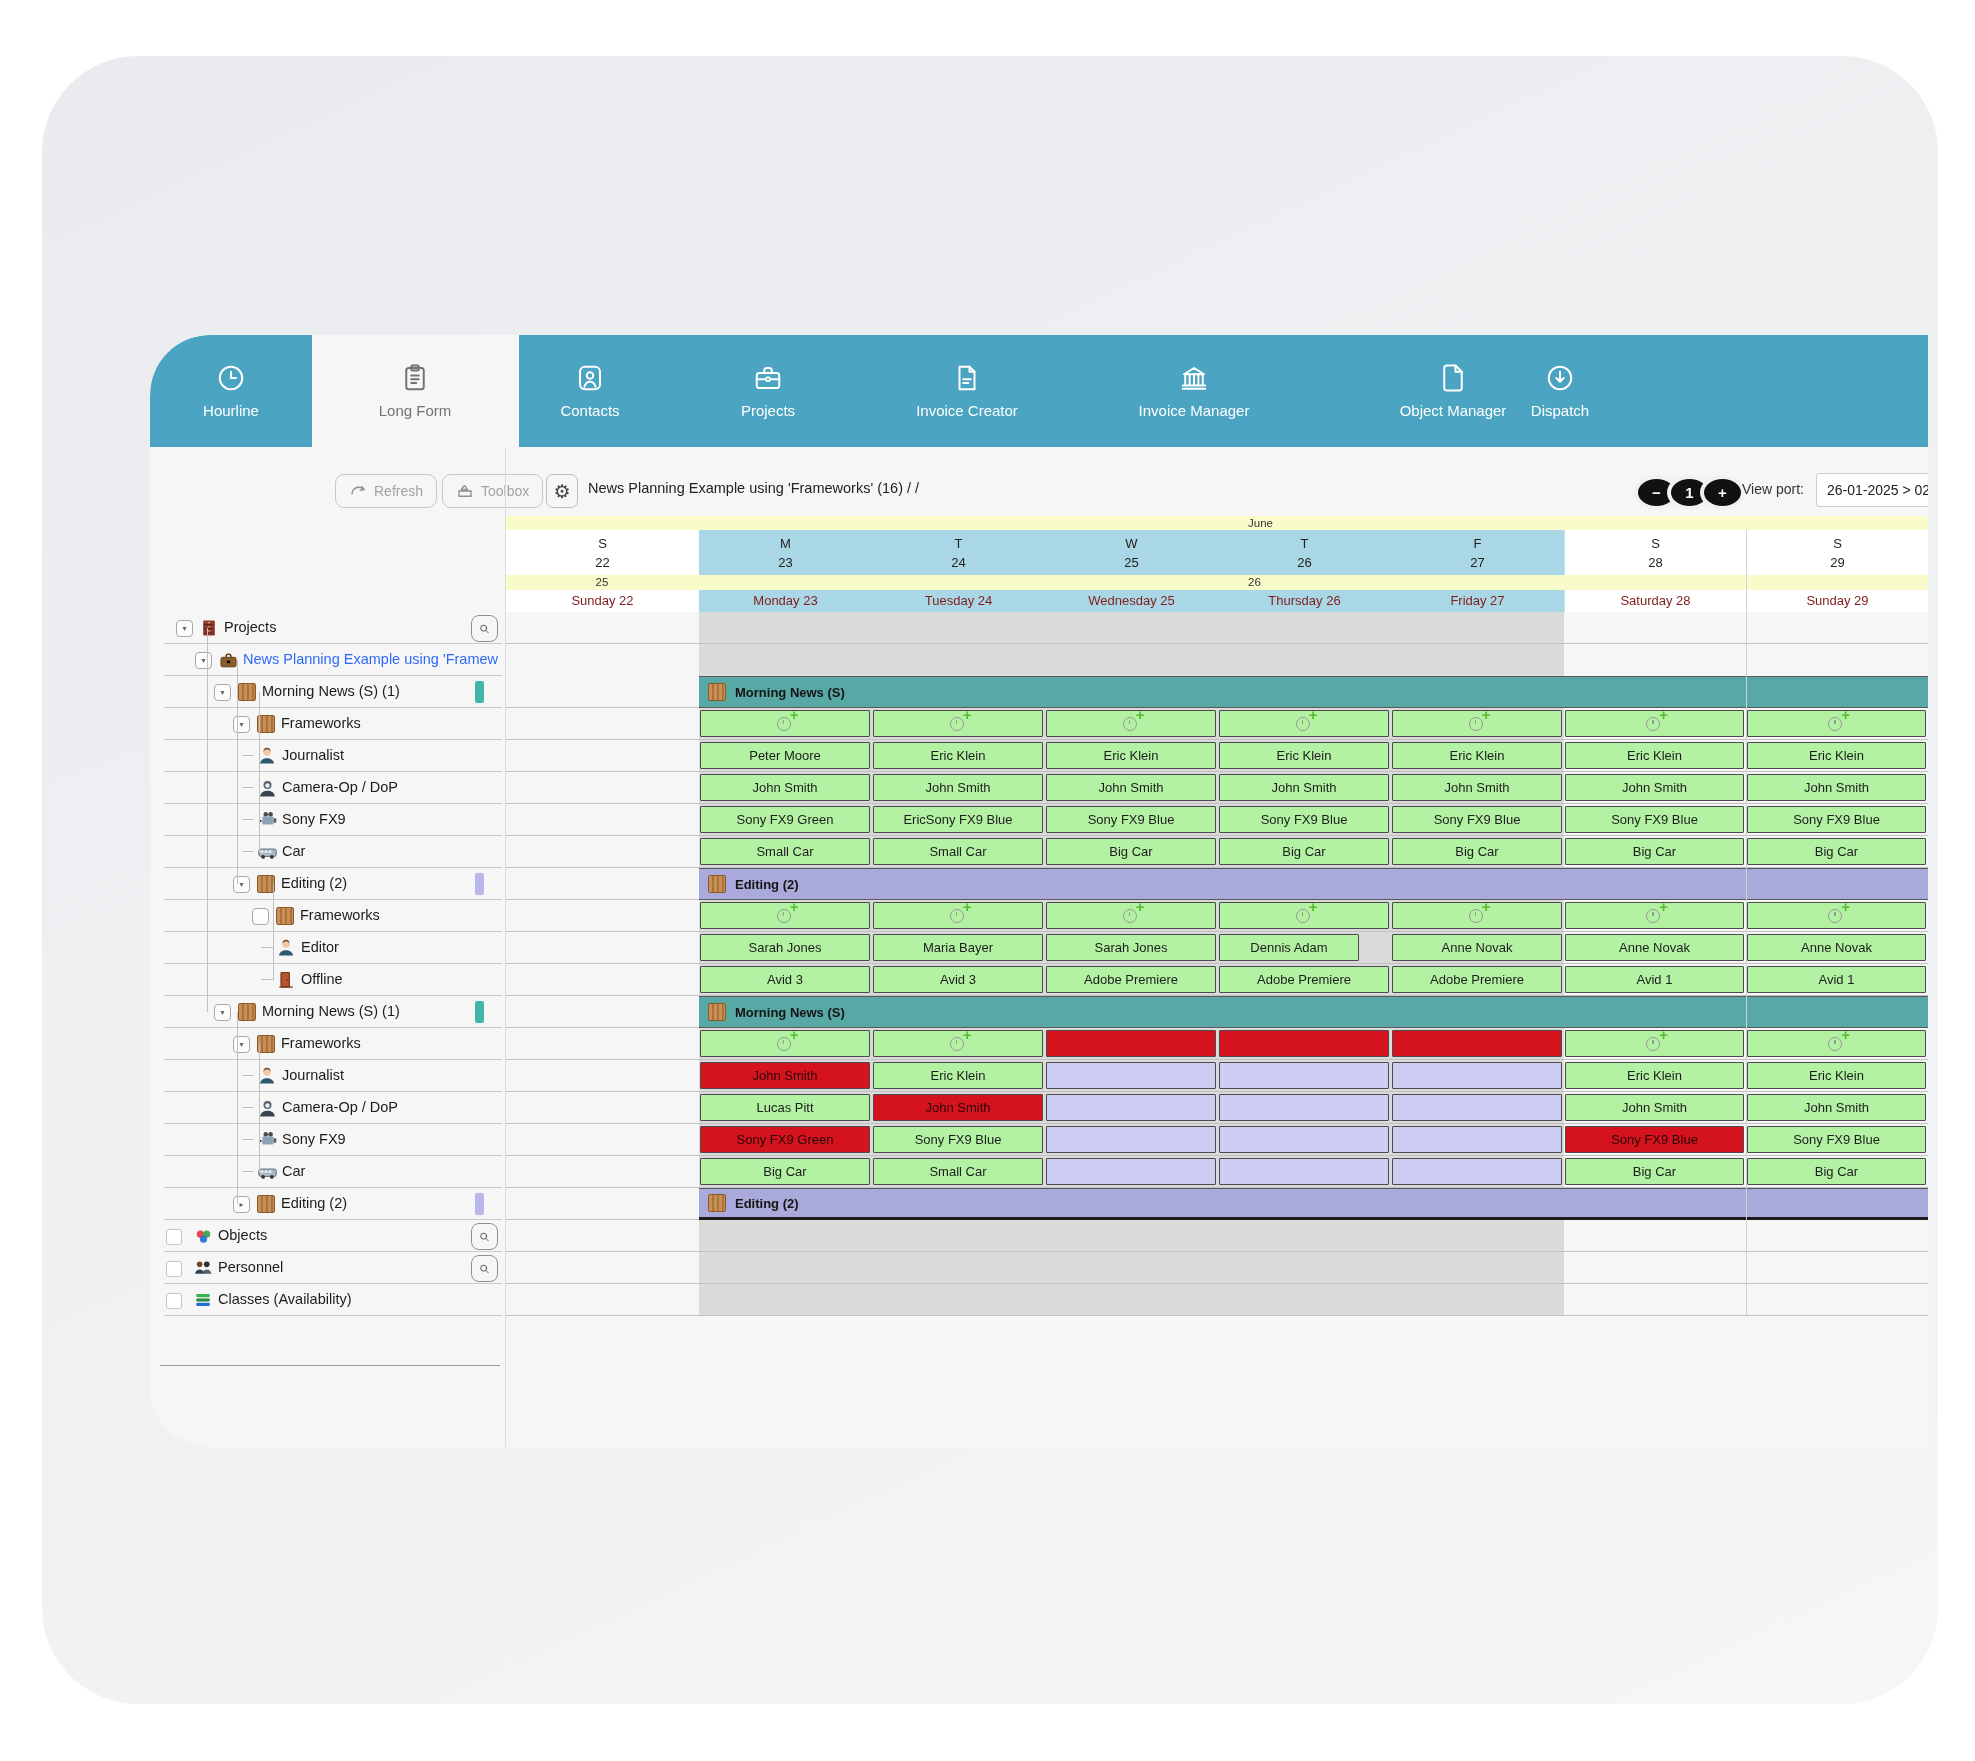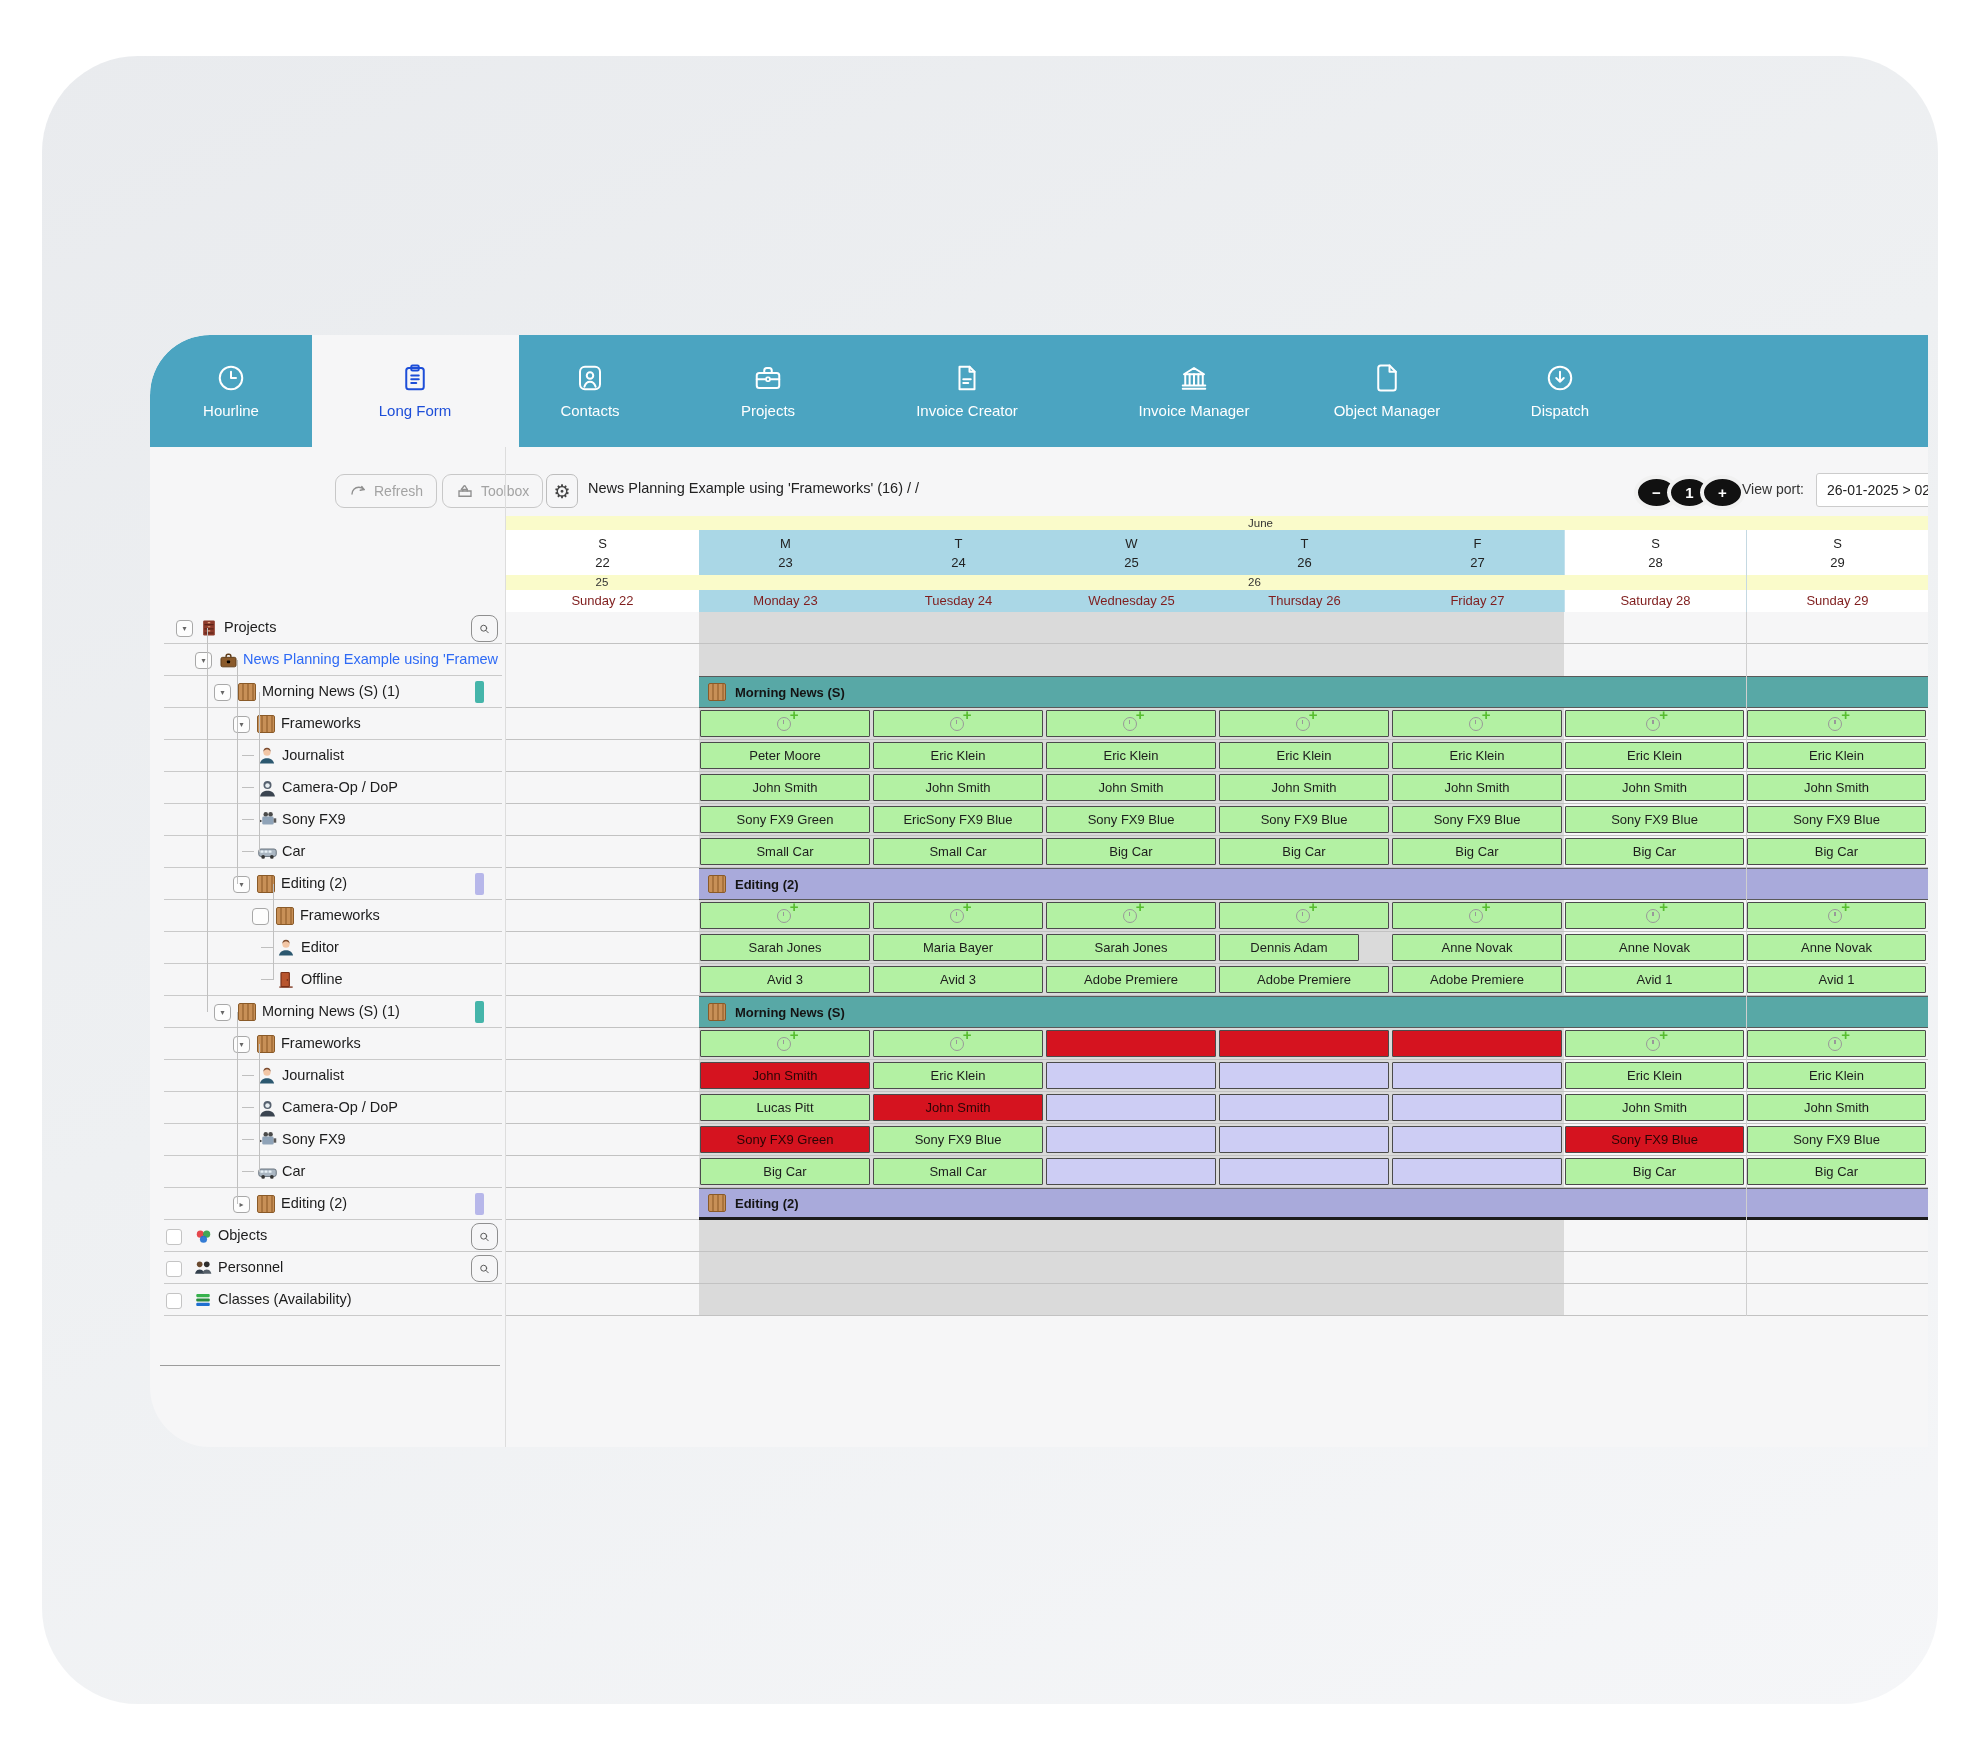--- a/index.html
+++ b/index.html
@@ -7,21 +7,21 @@
   .card{position:absolute;left:42px;top:56px;width:1896px;height:1648px;border-radius:96px;
     background:linear-gradient(155deg,#e9ebee 0%,#eef0f2 45%,#f5f6f8 100%);}
   .window{position:absolute;left:150px;top:335px;width:1778px;height:1112px;background:#f6f6f7;
     border-radius:60px 0 0 60px;overflow:hidden;}
   
   .nav{position:absolute;left:0;top:0;width:1778px;height:112px;}
   .nav .teal-rest{position:absolute;left:369px;top:0;right:0;bottom:0;background:#4ba4c1;}
   .nav .tab-first{position:absolute;left:0;top:0;width:162px;height:112px;background:#4ba4c1;border-radius:60px 0 0 0;}
   .tabitem{position:absolute;top:0;width:176px;height:112px;display:flex;flex-direction:column;align-items:center;
     justify-content:center;gap:9px;color:#ffffff;font-size:15px;cursor:pointer;}
-  .tabitem.active{color:#1d4ed8;}
+  .tabitem.active{color:#737373;}
   .tabitem svg{width:30px;height:30px;stroke:currentColor;fill:none;stroke-width:1.6;stroke-linecap:round;stroke-linejoin:round;}
   
   .toolbar{position:absolute;left:0;top:112px;width:1778px;height:69px;}
   .tbtn{position:absolute;top:27px;height:34px;border:1px solid #c8c8c8;border-radius:9px;background:transparent;
     color:#a3a3a3;font-size:14px;display:flex;align-items:center;gap:7px;padding:0 13px;box-sizing:border-box;}
   .tbtn svg{width:18px;height:18px;stroke:#8f8f8f;fill:none;stroke-width:1.8;stroke-linecap:round;}
   .gearbtn{position:absolute;left:396px;top:27px;width:32px;height:34px;border:1px solid #bdbdbd;border-radius:7px;
     display:flex;align-items:center;justify-content:center;font-size:19px;color:#444;background:transparent;}
   .ttitle{position:absolute;left:438px;top:33px;font-size:14.5px;color:#222;font-weight:500;}
   .zoomc{position:absolute;top:28px;width:25px;height:25px;border-radius:50%;background:#111;color:#fff;
@@ -140,21 +140,21 @@
         </div>
         <div class="tabitem" style="left: 956px;">
           <span style="display: inline-flex; align-items: center; justify-content: center;">
             <svg width="30" height="30" viewBox="0 0 24 24">
               <path d="M4 9l8-5 8 5z" fill="none" stroke="currentColor" stroke-width="1.6" stroke-linejoin="round"></path>
               <path d="M5 9v9M8.5 9v9M12 9v9M15.5 9v9M19 9v9M3 18h18M3 20.5h18" stroke="currentColor" stroke-width="1.6" stroke-linecap="round"></path>
             </svg>
           </span>
           <span>Invoice Manager</span>
         </div>
-        <div class="tabitem" style="left: 1149px;">
+        <div class="tabitem" style="left: 1215px;">
           <span style="display: inline-flex; align-items: center; justify-content: center;">
             <svg width="30" height="30" viewBox="0 0 24 24">
               <path d="M5 4a2 2 0 0 1 2-2h7l5 5v13a2 2 0 0 1-2 2H7a2 2 0 0 1-2-2z" fill="none" stroke="currentColor" stroke-width="1.6" stroke-linejoin="round"></path>
               <path d="M14 2v5h5" fill="none" stroke="currentColor" stroke-width="1.6"></path>
             </svg>
           </span>
           <span>Object Manager</span>
         </div>
         <div class="tabitem" style="left: 1322px;">
           <span style="display: inline-flex; align-items: center; justify-content: center;">

